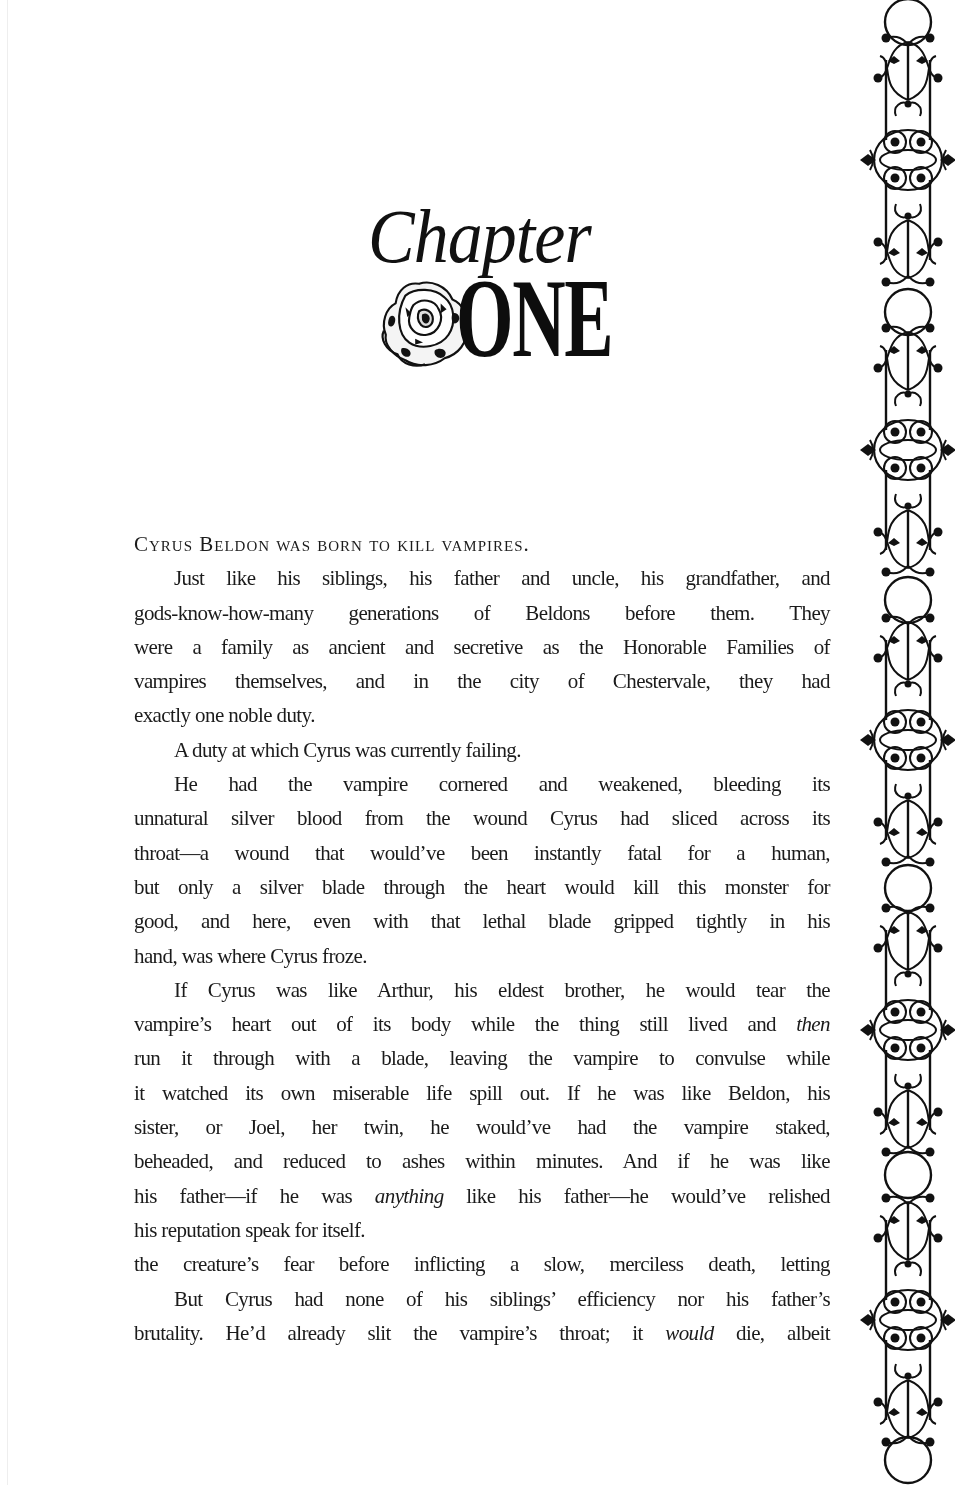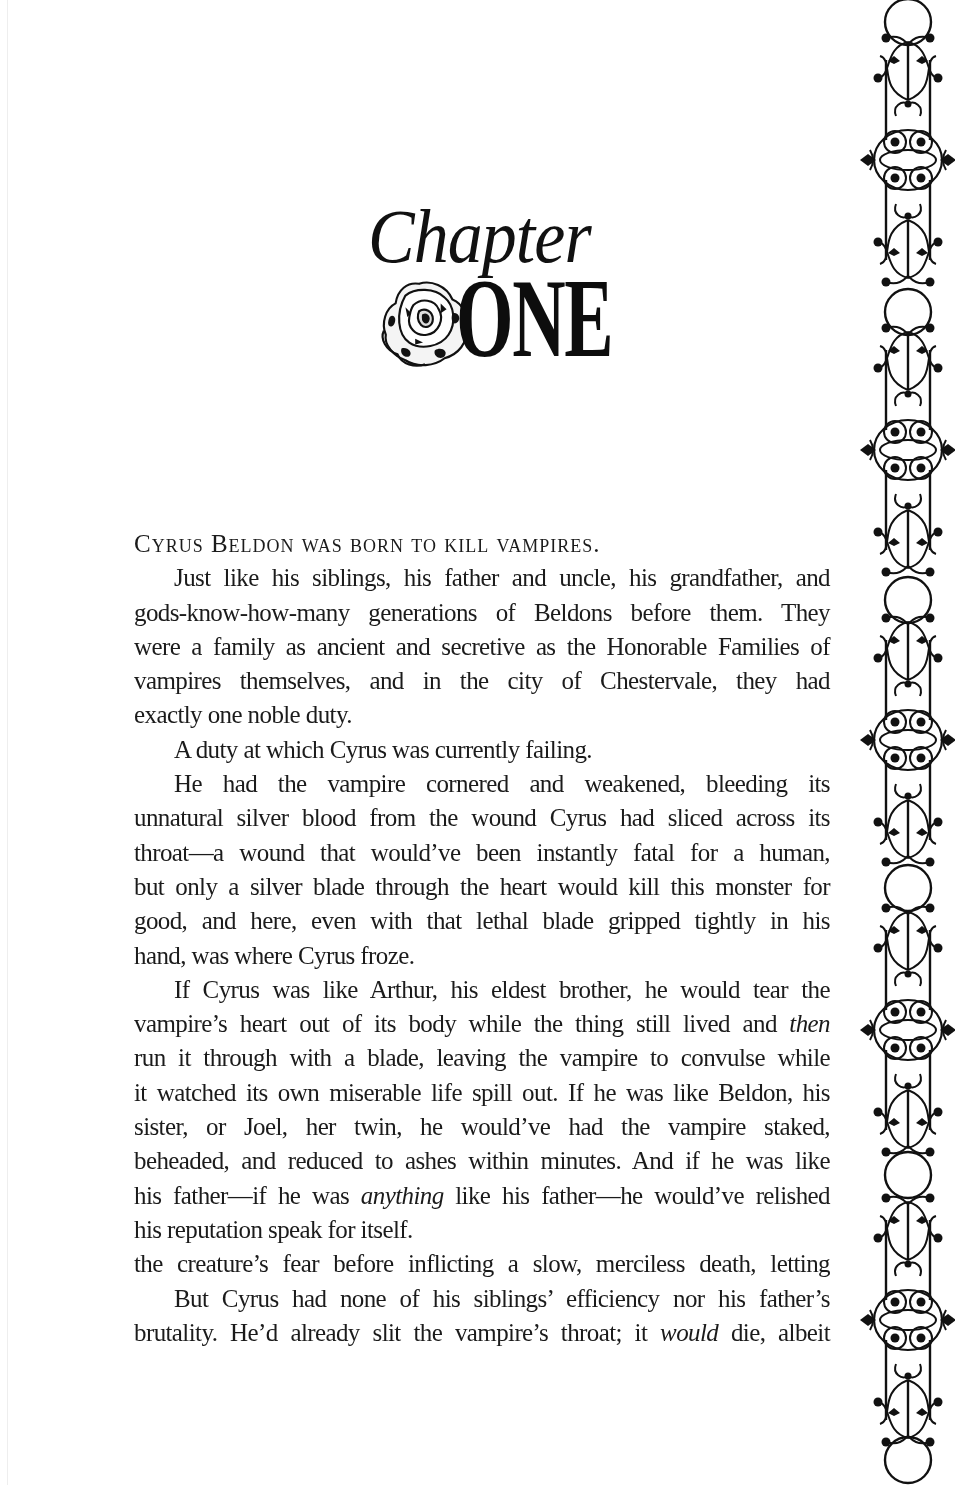--- a/index.html
+++ b/index.html
@@ -27,21 +27,21 @@
     font-family: "Liberation Serif", "DejaVu Serif", serif;
     font-weight: bold; font-size: 112px; line-height: 100px;
     color: #0d0d0d; letter-spacing: -2px;
     transform: scaleX(0.66); transform-origin: left top;
   }
   .rose { position: absolute; left: 14px; top: 78px; width: 98px; height: 98px; }
 
   
   .body-text {
     position: absolute; left: 134px; top: 527px; width: 696px;
-    font-size: 25px; line-height: 34.3px;
+    font-size: 21px; line-height: 34.3px;
   }
   .line { display: block; white-space: nowrap; height: 34.3px; text-align: justify; text-align-last: justify; letter-spacing: -0.6px; word-spacing: 0px; }
   .line.last { text-align-last: left; }
   .line.indent { padding-left: 40px; }
   .line.smallcaps { font-variant: small-caps; letter-spacing: 1px; text-align-last: left; }
   em { font-style: italic; }
 
   
   .border-ornament { position: absolute; left: 855px; top: 0; width: 100px; height: 1485px; }
 </style>

